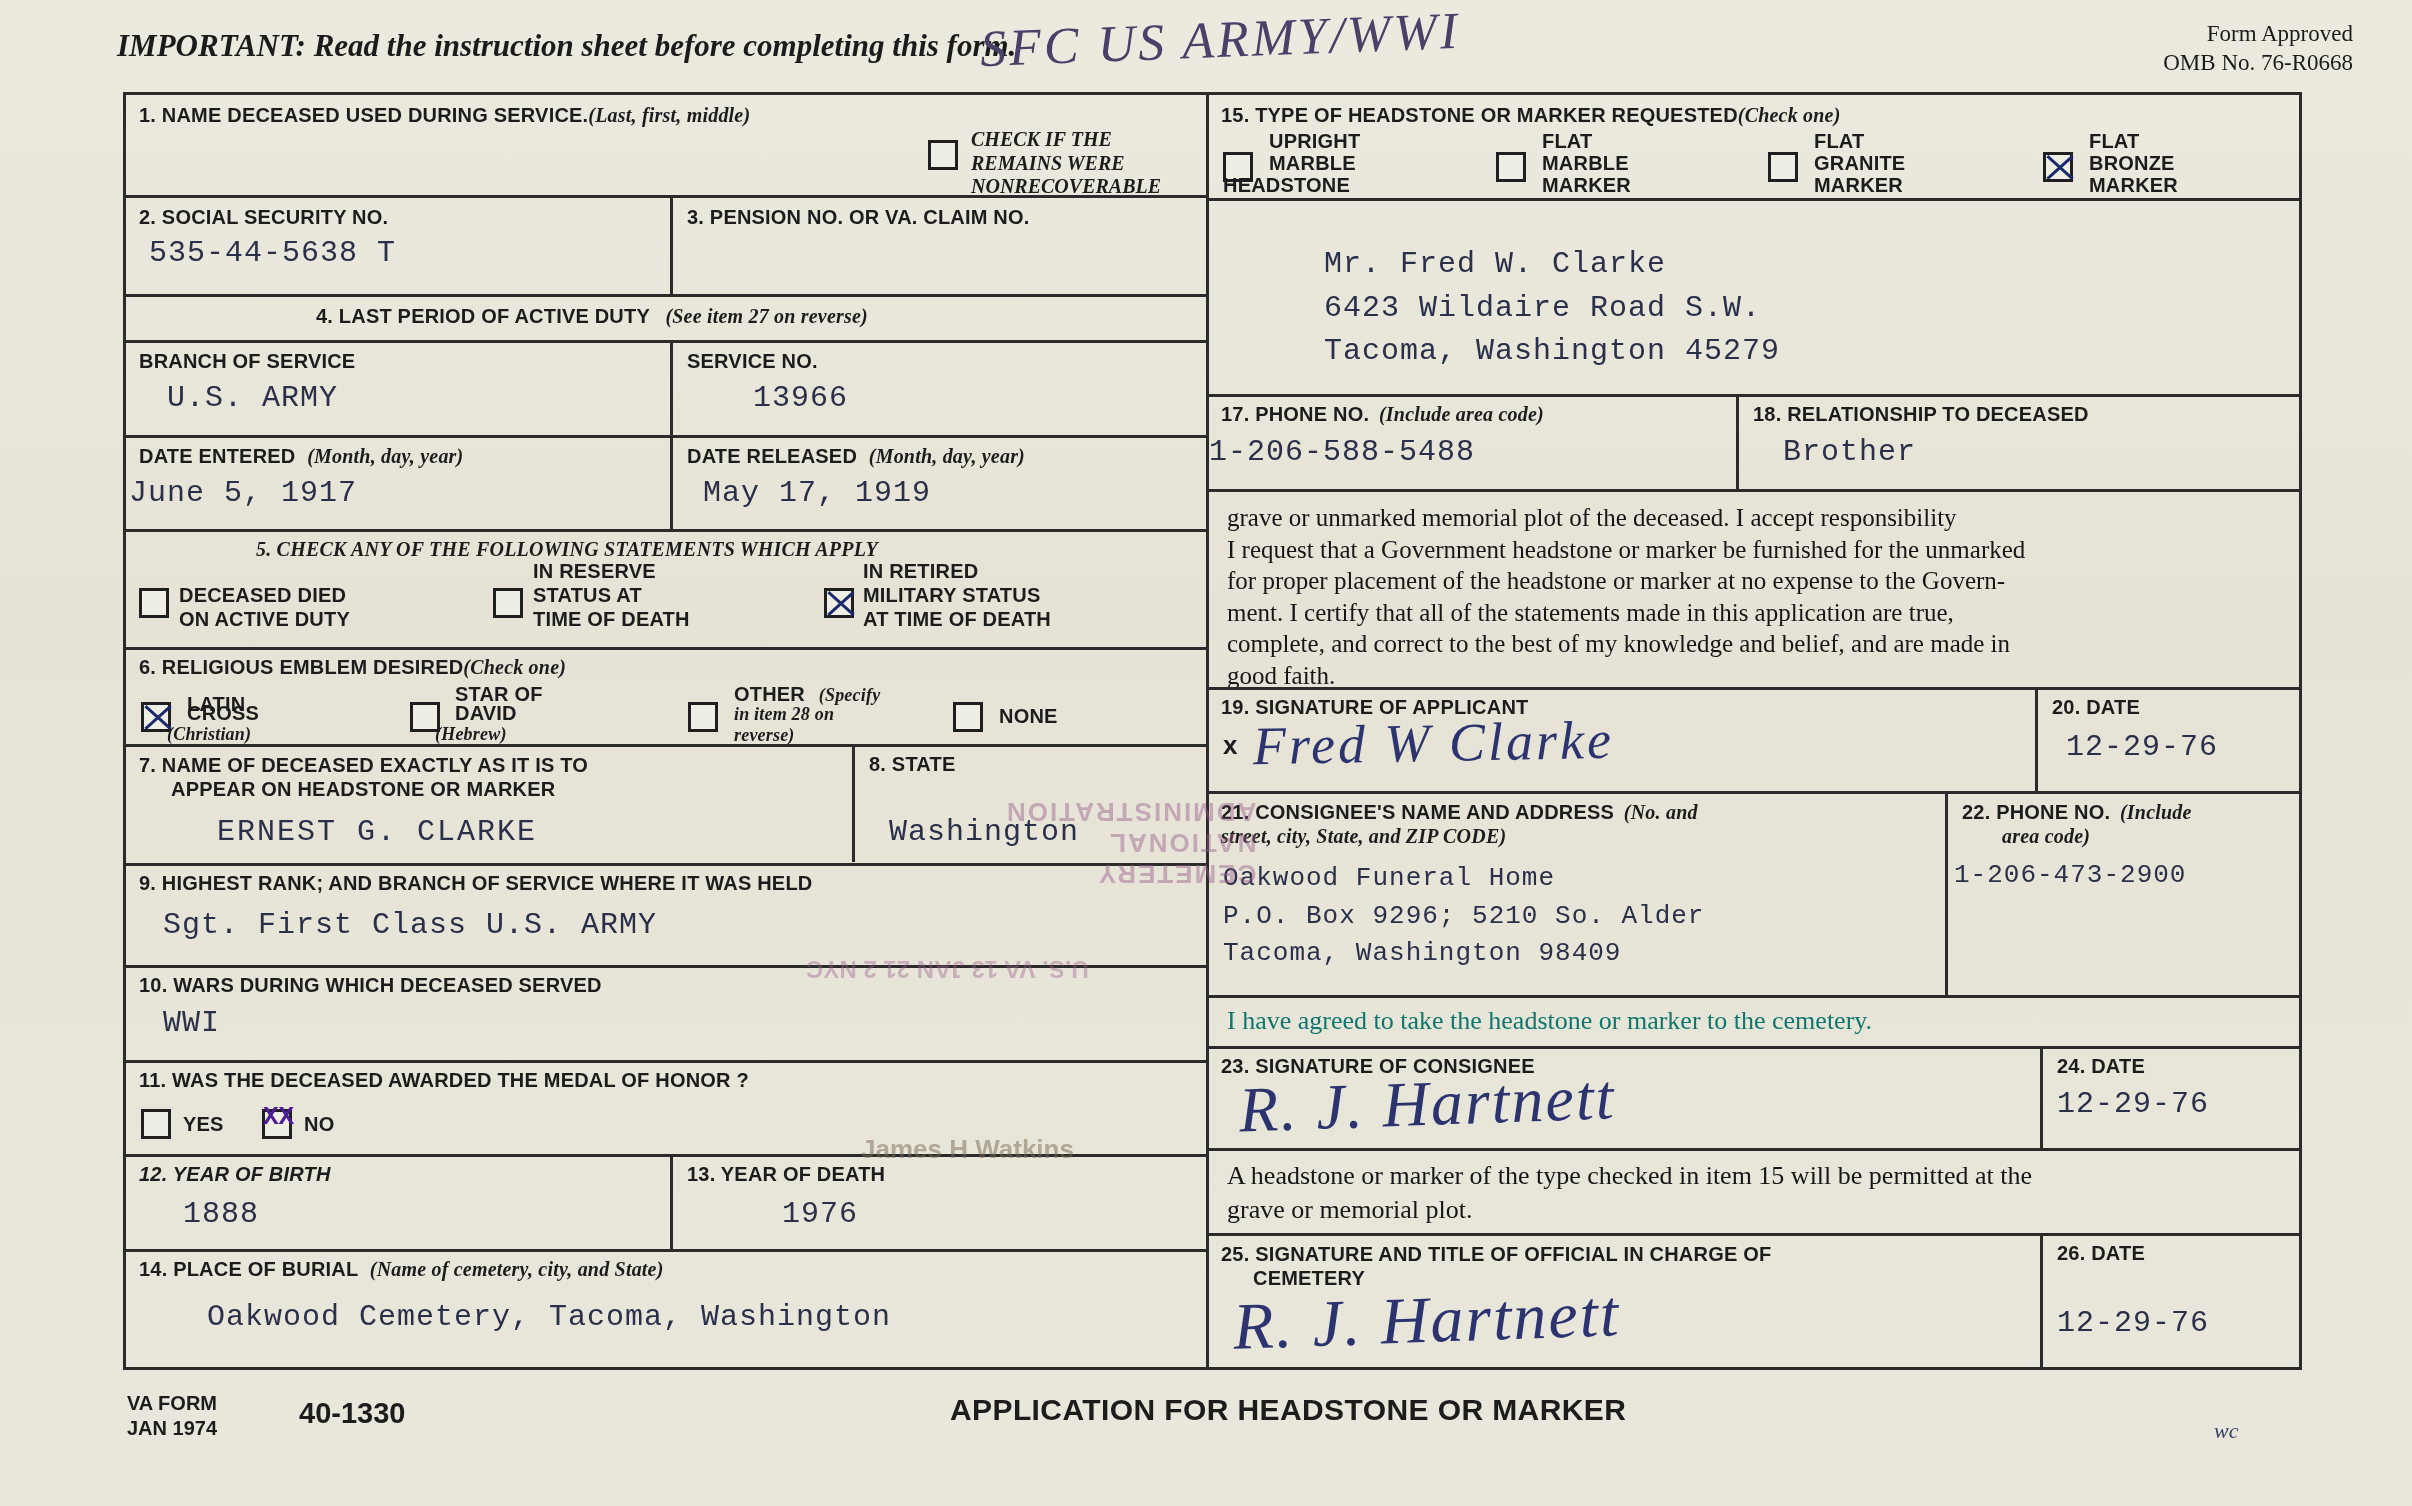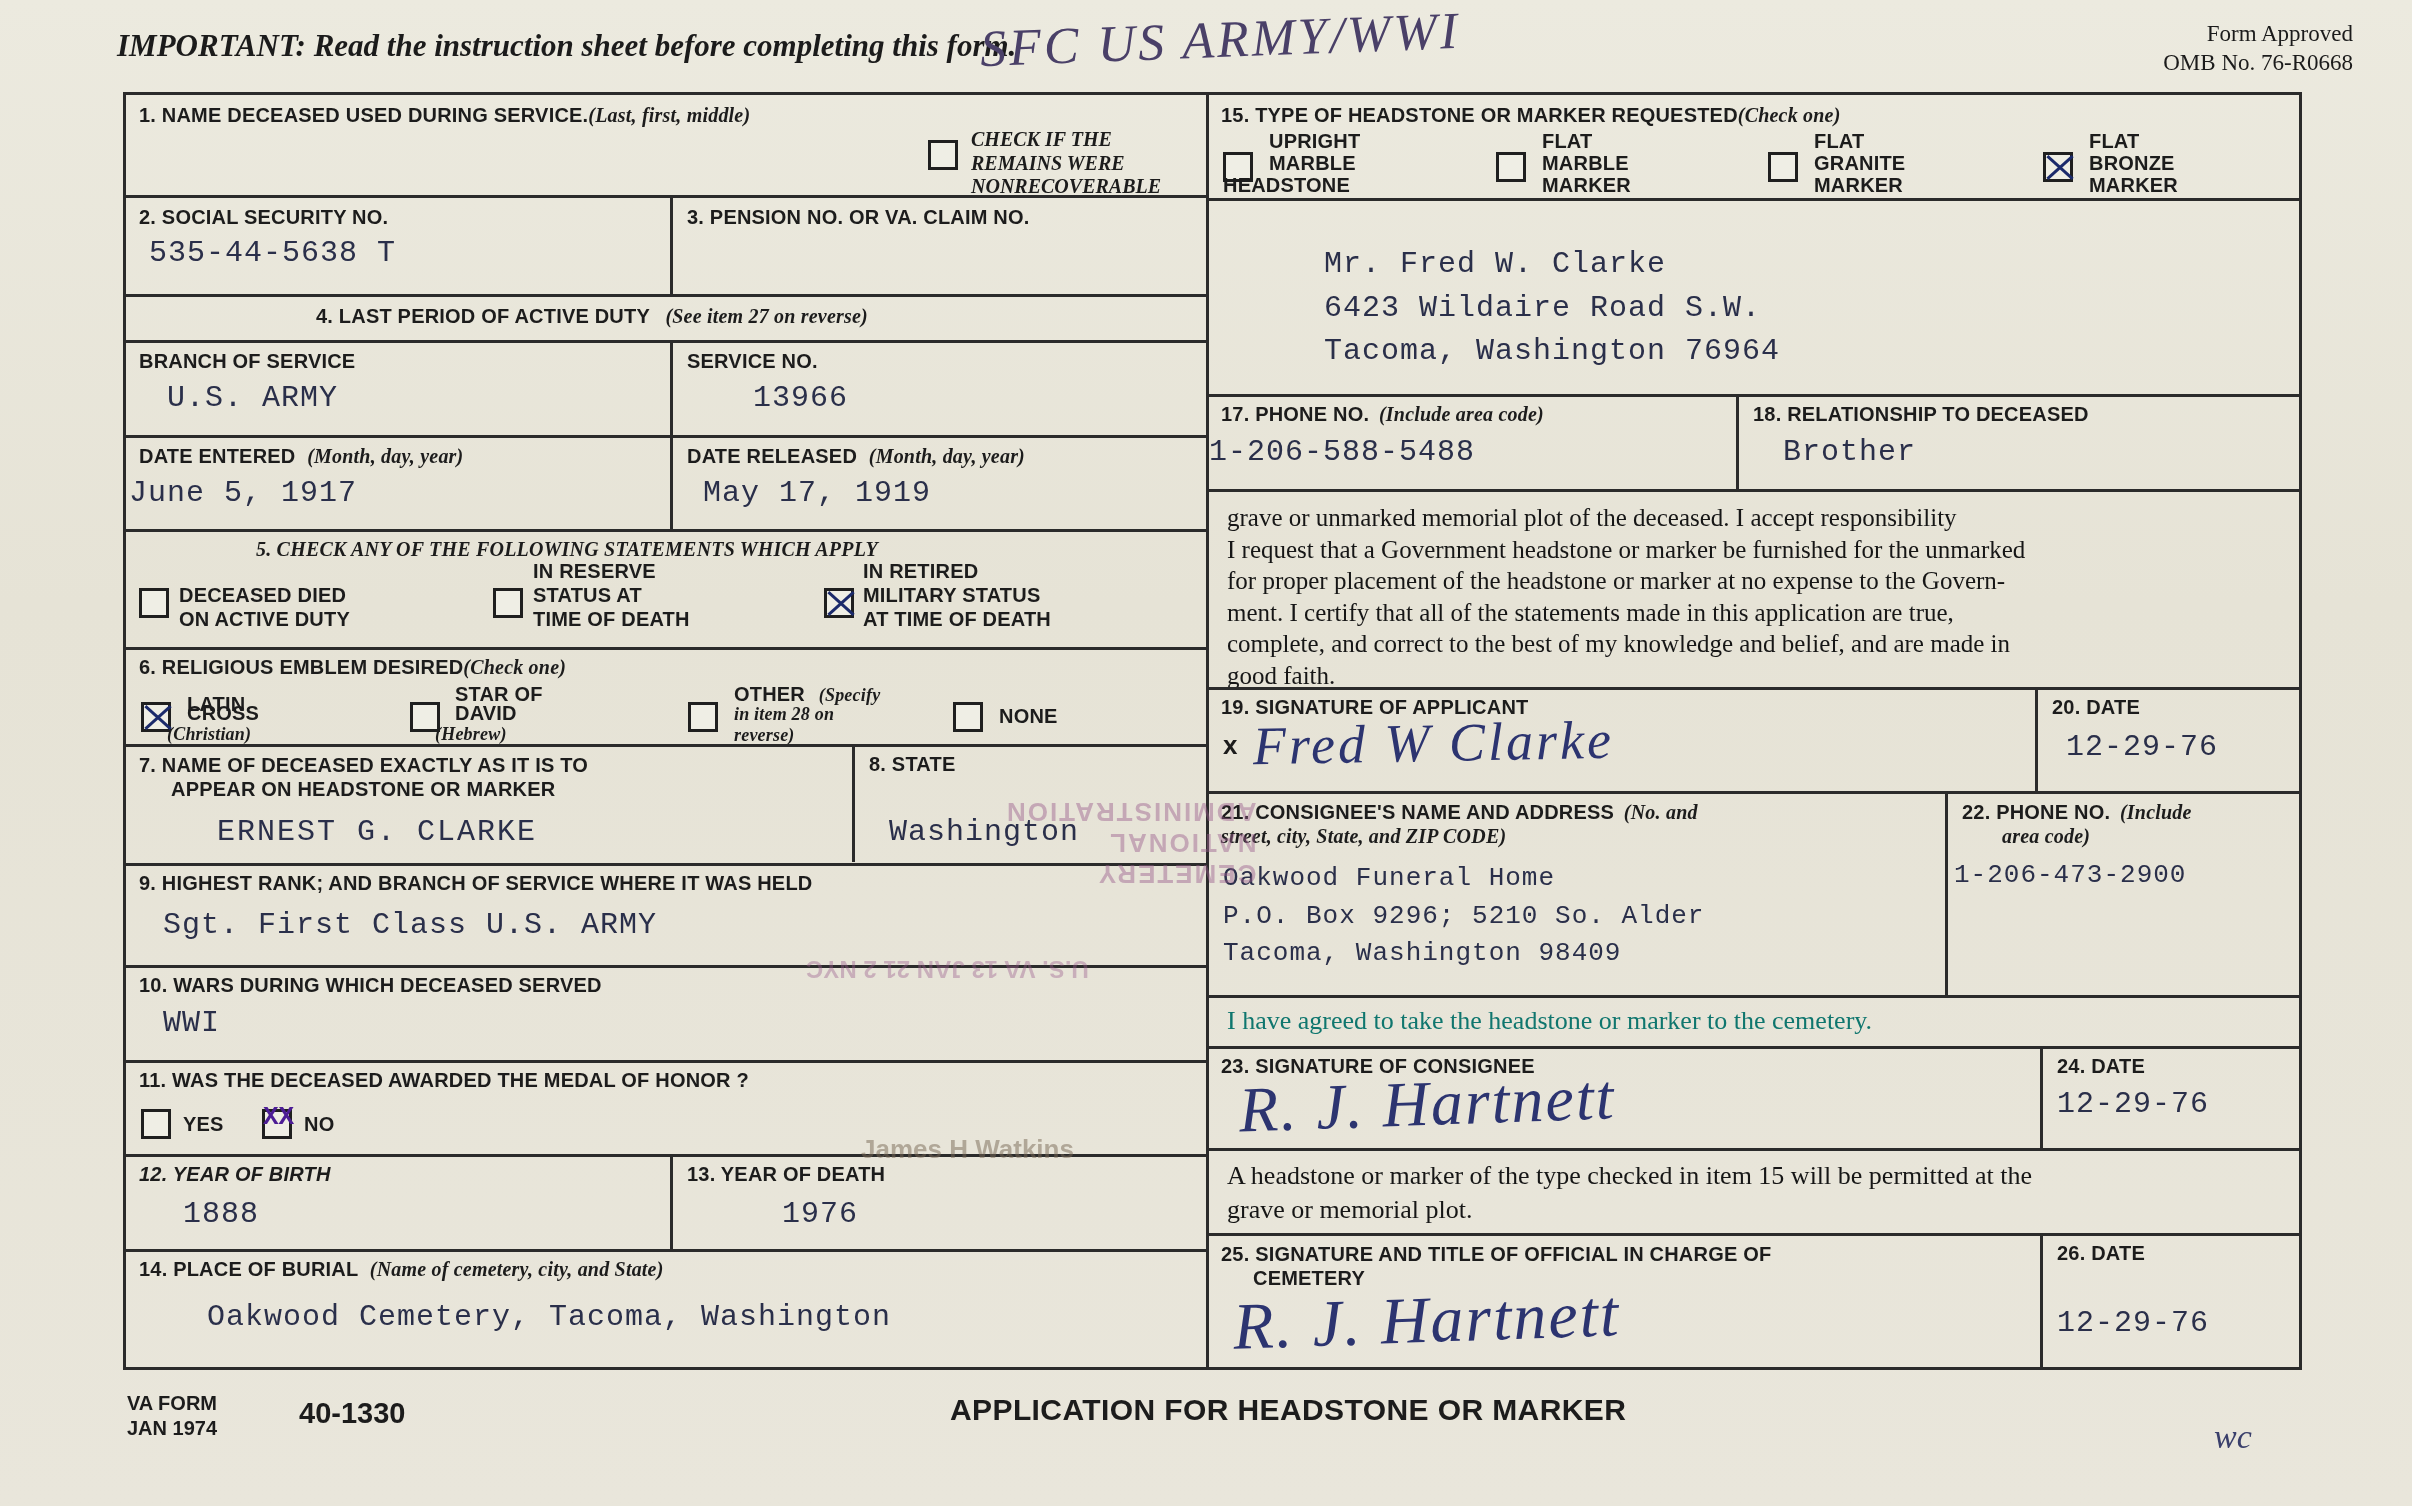--- a/index.html
+++ b/index.html
@@ -303,21 +303,21 @@
       <div class="lbl" style="position:absolute;left:46px;top:22px;">BRONZE</div>
       <div class="lbl" style="position:absolute;left:46px;top:44px;">MARKER</div>
     </div>
   </div>
   <div class="hline" style="left:1206px;top:198px;width:1096px;height:3px;"></div>
 
   <div class="cell" style="left:1209px;top:201px;width:1091px;height:199px;">
     <div class="type" style="position:absolute;left:115px;top:42px;line-height:1.45;">
       <div>Mr. Fred W. Clarke</div>
       <div>6423 Wildaire Road S.W.</div>
-      <div>Tacoma, Washington   76964</div>
+      <div>Tacoma, Washington   45279</div>
     </div>
   </div>
   <div class="hline" style="left:1206px;top:394px;width:1096px;height:3px;"></div>
 
   <div class="cell" style="left:1209px;top:397px;width:527px;height:92px;">
     <div class="lbl" style="position:absolute;left:12px;top:6px;">
       <span>17. PHONE NO.</span>
       <span class="it" style="margin-left:4px;">(Include area code)</span>
     </div>
     <div class="type" style="position:absolute;left:0px;top:38px;">1-206-588-5488</div>
@@ -420,16 +420,16 @@
   </div>
   <div class="purple" style="left:806px;top:955px;font-size:24px;transform:rotate(180deg);opacity:.4;">U.S. VA 13 JAN 21 2 NYC</div>
   <div class="purple" style="left:861px;top:1134px;font-size:26px;color:#7a6a58;opacity:.5;">James H Watkins</div>
 
   <div class="footer-left">
     <div>VA FORM</div>
     <div>JAN 1974</div>
   </div>
   <div class="footer-form">40-1330</div>
   <div class="footer-title">APPLICATION FOR HEADSTONE OR MARKER</div>
-  <div class="hand" style="position:absolute;left:2214px;top:1418px;font-size:34px;">wc</div>
+  <div class="hand" style="position:absolute;left:2214px;top:1418px;font-size:22px;">wc</div>
 
 </div>
 
 
 </body></html>

